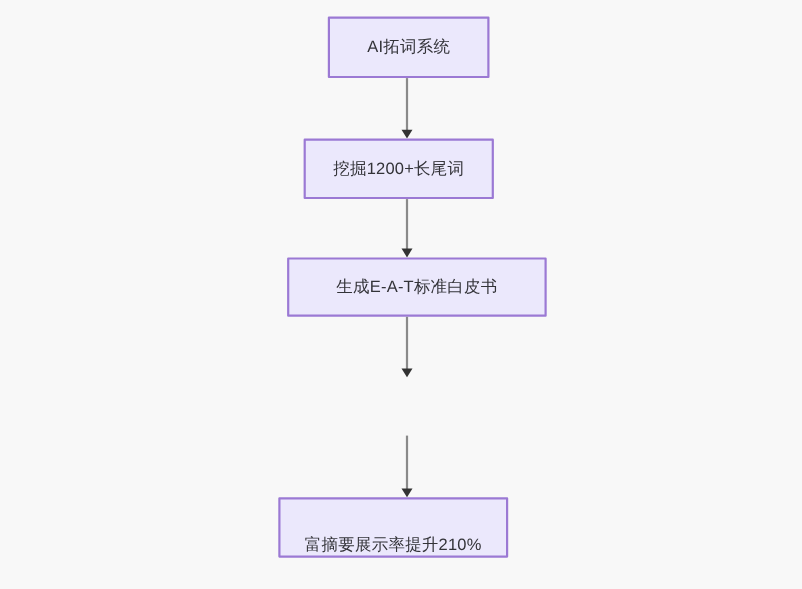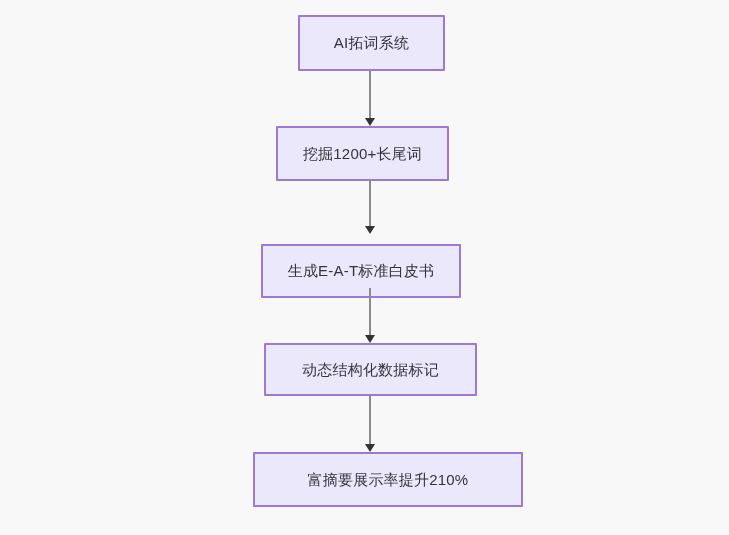--- a/index.html
+++ b/index.html
@@ -74,35 +74,32 @@
 
   <div class="node" style="left:276px; top:126px; width:173px; height:55px;">
     <span class="node-label">挖掘1200+长尾词</span>
   </div>
 
   <div class="edge" style="left:364px; top:181px; height:53px;">
     <div class="edge-line"></div>
     <div class="edge-arrowhead"></div>
   </div>
 
-  <div class="node" style="left:261px; top:244px; width:200px; height:54px;">
+  <div class="node" style="left:261px; top:234px; width:236px; height:54px;">
     <span class="node-label">生成E-A-T标准白皮书</span>
   </div>
 
   <div class="edge" style="left:364px; top:288px; height:55px;">
     <div class="edge-line"></div>
     <div class="edge-arrowhead"></div>
   </div>
 
-  <div class="node" style="left:264px; top:343px; width:213px; height:53px;">
-    <span class="node-label">动态结构化数据标记</span>
-  </div>
 
   <div class="edge" style="left:364px; top:396px; height:56px;">
     <div class="edge-line"></div>
     <div class="edge-arrowhead"></div>
   </div>
 
-  <div class="node" style="left:253px; top:452px; width:270px; height:55px;">
+  <div class="node" style="left:253px; top:452px; width:209px; height:55px;align-items:flex-end;">
     <span class="node-label">富摘要展示率提升210%</span>
   </div>
 
 </div>
 
 </body></html>

